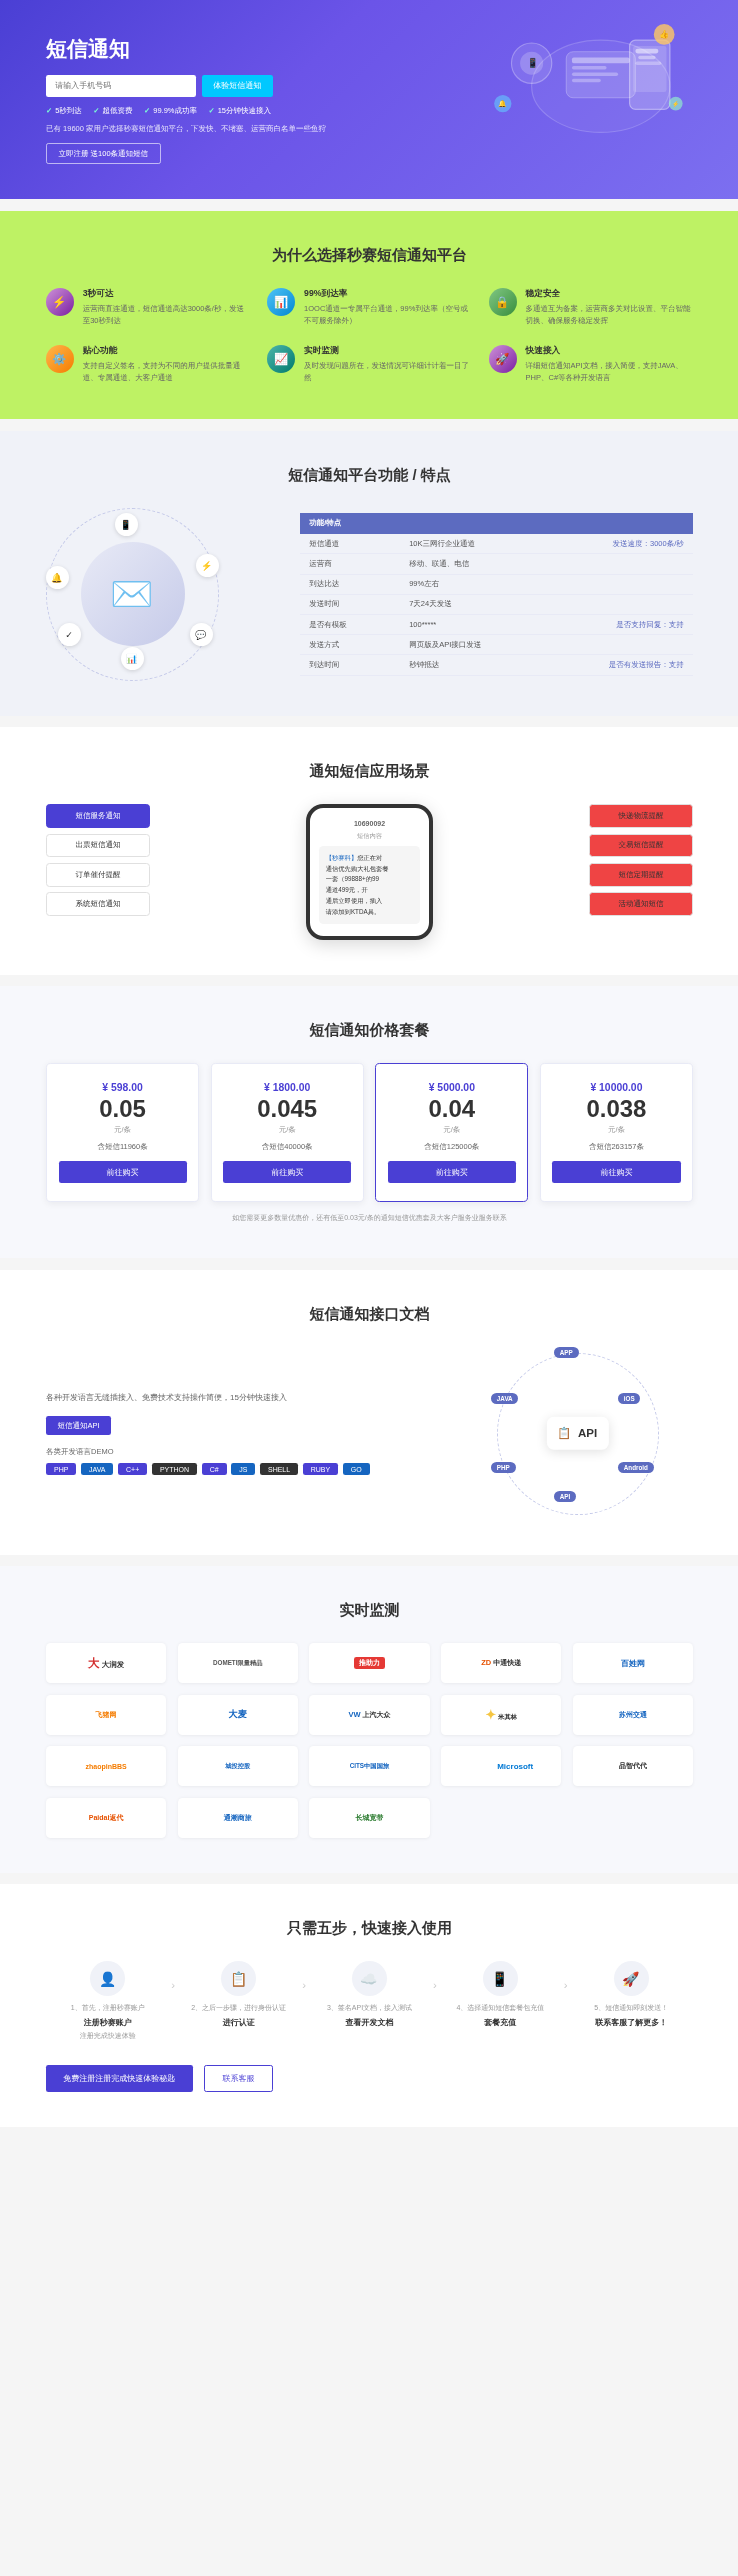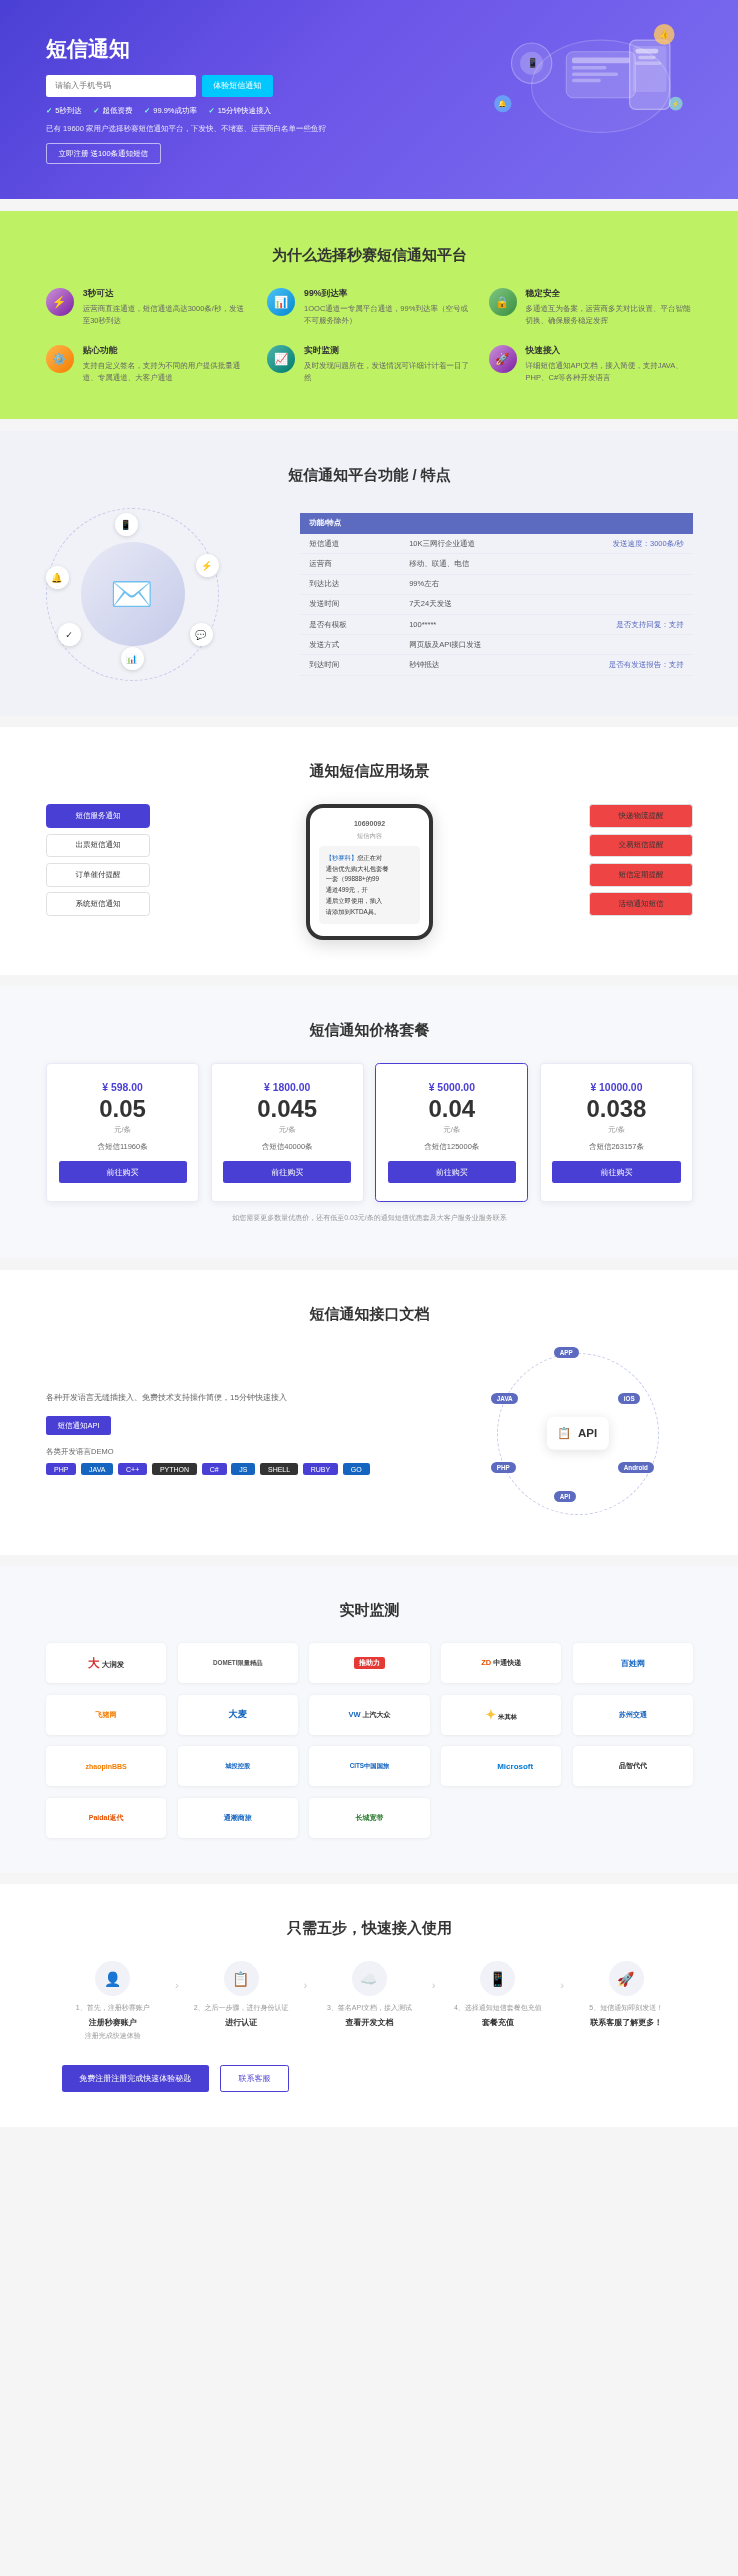--- a/index.html
+++ b/index.html
@@ -172,21 +172,21 @@
     .clients-section { background: #f7f8fc; padding: 35px 46px; }
     .clients-grid { display: grid; grid-template-columns: repeat(5, 1fr); gap: 11.5px; }
     .client-card {
       background: #fff; border-radius: 4.6px; padding: 9.2px 11.5px;
       display: flex; align-items: center; justify-content: center;
       min-height: 40px; box-shadow: 0 0.6px 3.5px rgba(0,0,0,0.06);
     }
     .client-logo { font-size: 7.5px; font-weight: bold; color: #333; text-align: center; }
 
     
-    .steps-section { background: #fff; padding: 35px 62px; }
+    .steps-section { background: #fff; padding: 35px 46px; }
     .steps-container { display: flex; gap: 11.5px; align-items: flex-start; justify-content: center; }
     .step-item { text-align: center; width: 104px; }
     .step-icon {
       width: 35px; height: 35px; border-radius: 50%;
       background: #f0f2f8; display: flex; align-items: center; justify-content: center;
       margin: 0 auto 7px; font-size: 14px;
     }
     .step-num { font-size: 7px; color: #999; margin-bottom: 3.5px; }
     .step-title { font-size: 8px; font-weight: bold; color: #333; margin-bottom: 3.5px; }
     .step-desc { font-size: 7px; color: #999; line-height: 1.5; }

